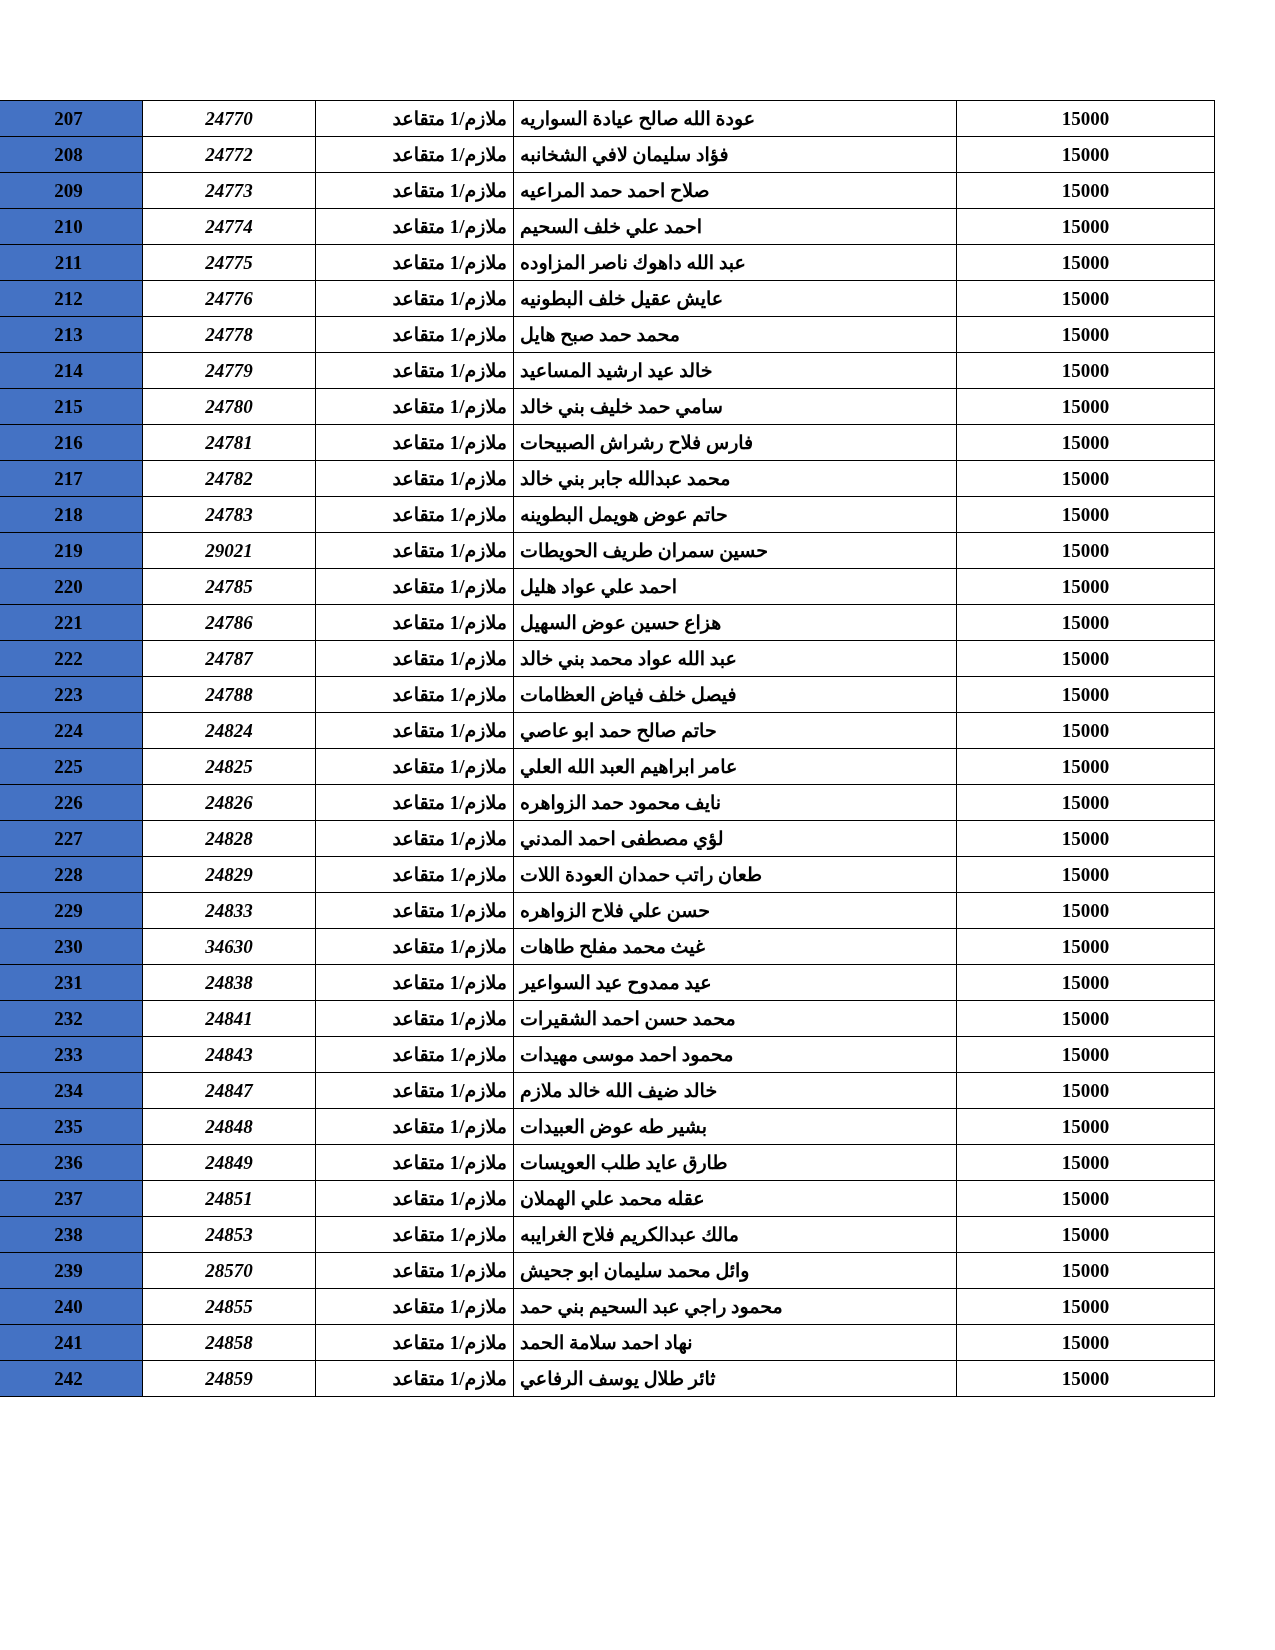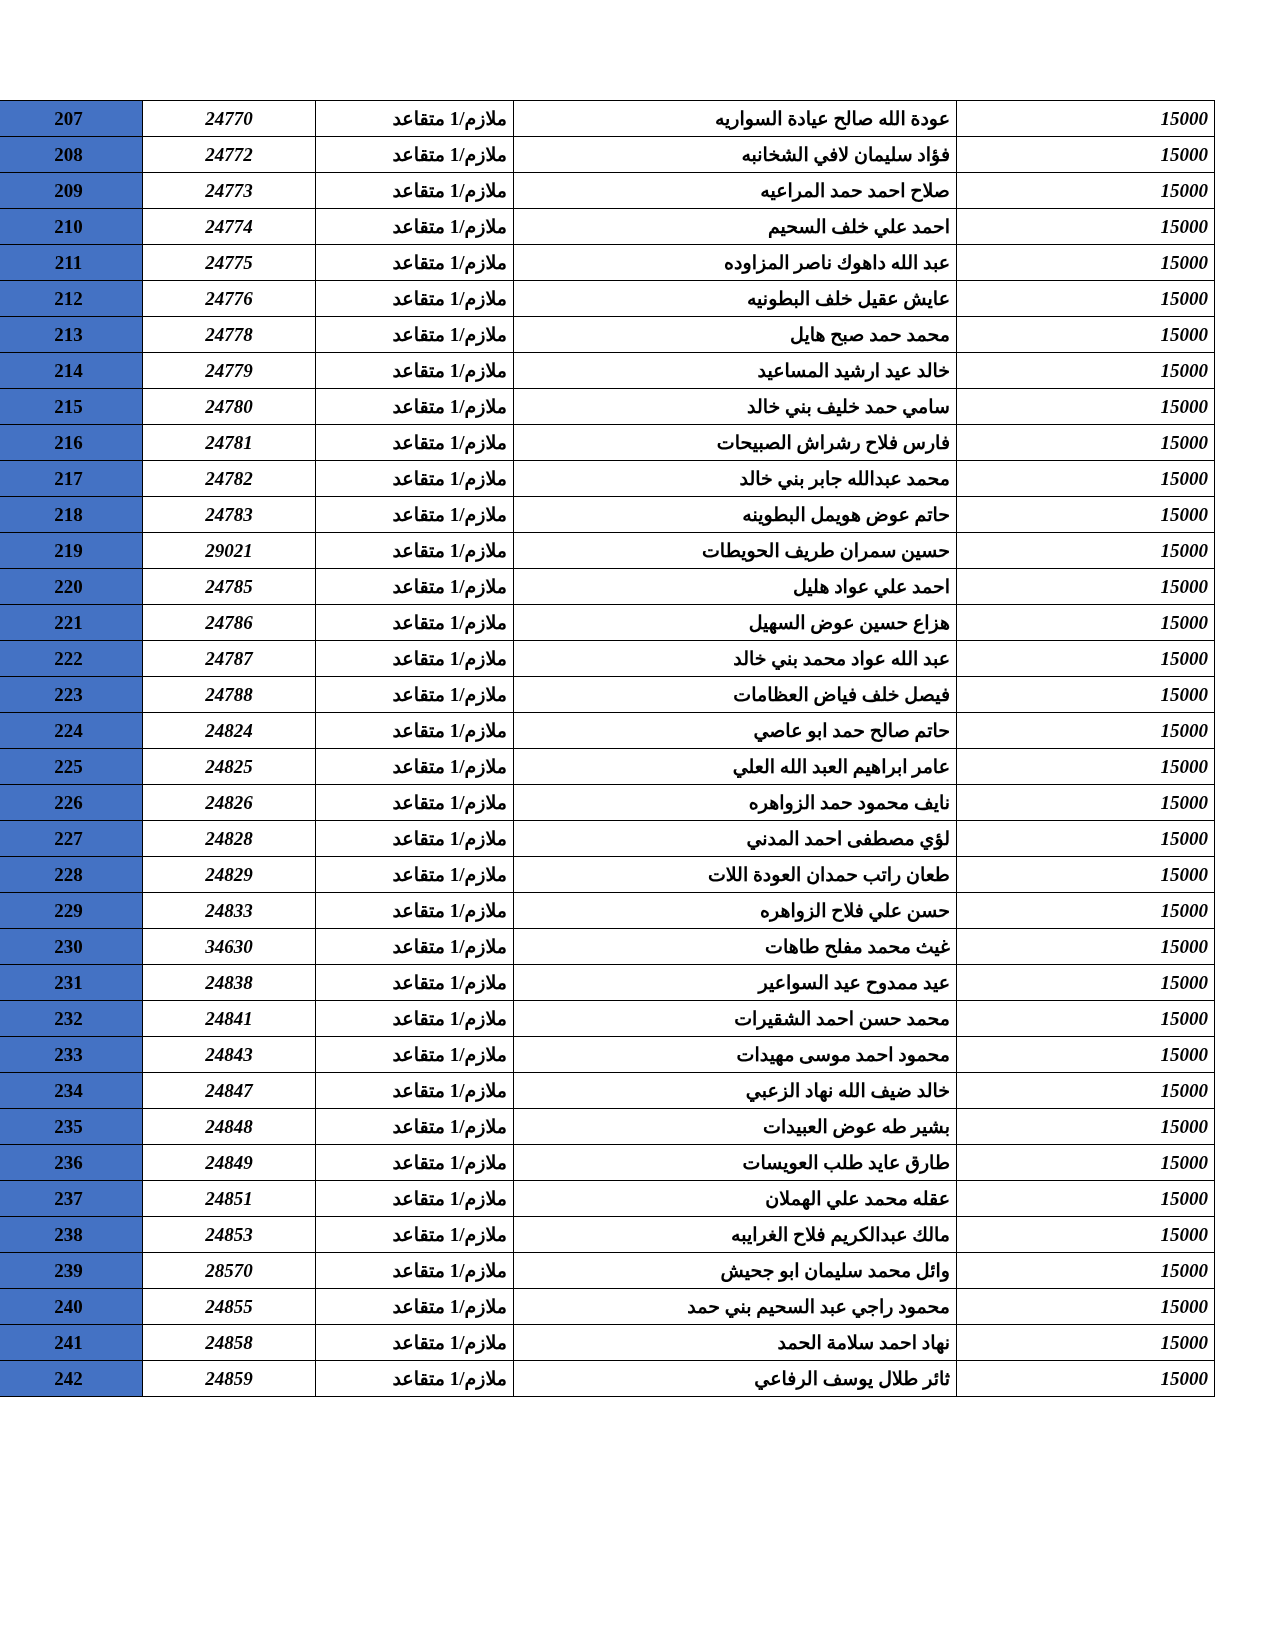--- a/index.html
+++ b/index.html
@@ -50,28 +50,27 @@
     font-size: 21px;
     font-style: italic;
   }
   td.col-rank {
     width: 185px;
     text-align: right;
     font-size: 19px;
   }
   td.col-name {
     width: 430px;
-    text-align: right;
+    text-align: left;
     font-size: 19px;
   }
   td.col-amount {
     width: 245px;
-    text-align: right;
+    text-align: center;
     font-size: 21px;
-    font-style: italic;
   }
 </style>
 </head>
 <body>
 
 <div class="page">
   <table class="doc-table">
     <tbody>
         <tr>
           <td class="col-amount">15000</td>
@@ -257,21 +256,21 @@
         </tr>
         <tr>
           <td class="col-amount">15000</td>
           <td class="col-name">محمود احمد موسى مهيدات</td>
           <td class="col-rank">ملازم/1 متقاعد</td>
           <td class="col-number">24843</td>
           <td class="col-index">233</td>
         </tr>
         <tr>
           <td class="col-amount">15000</td>
-          <td class="col-name">خالد ضيف الله نهاد الزعبي</td>
+          <td class="col-name">خالد ضيف الله خالد ملازم</td>
           <td class="col-rank">ملازم/1 متقاعد</td>
           <td class="col-number">24847</td>
           <td class="col-index">234</td>
         </tr>
         <tr>
           <td class="col-amount">15000</td>
           <td class="col-name">بشير طه عوض العبيدات</td>
           <td class="col-rank">ملازم/1 متقاعد</td>
           <td class="col-number">24848</td>
           <td class="col-index">235</td>

